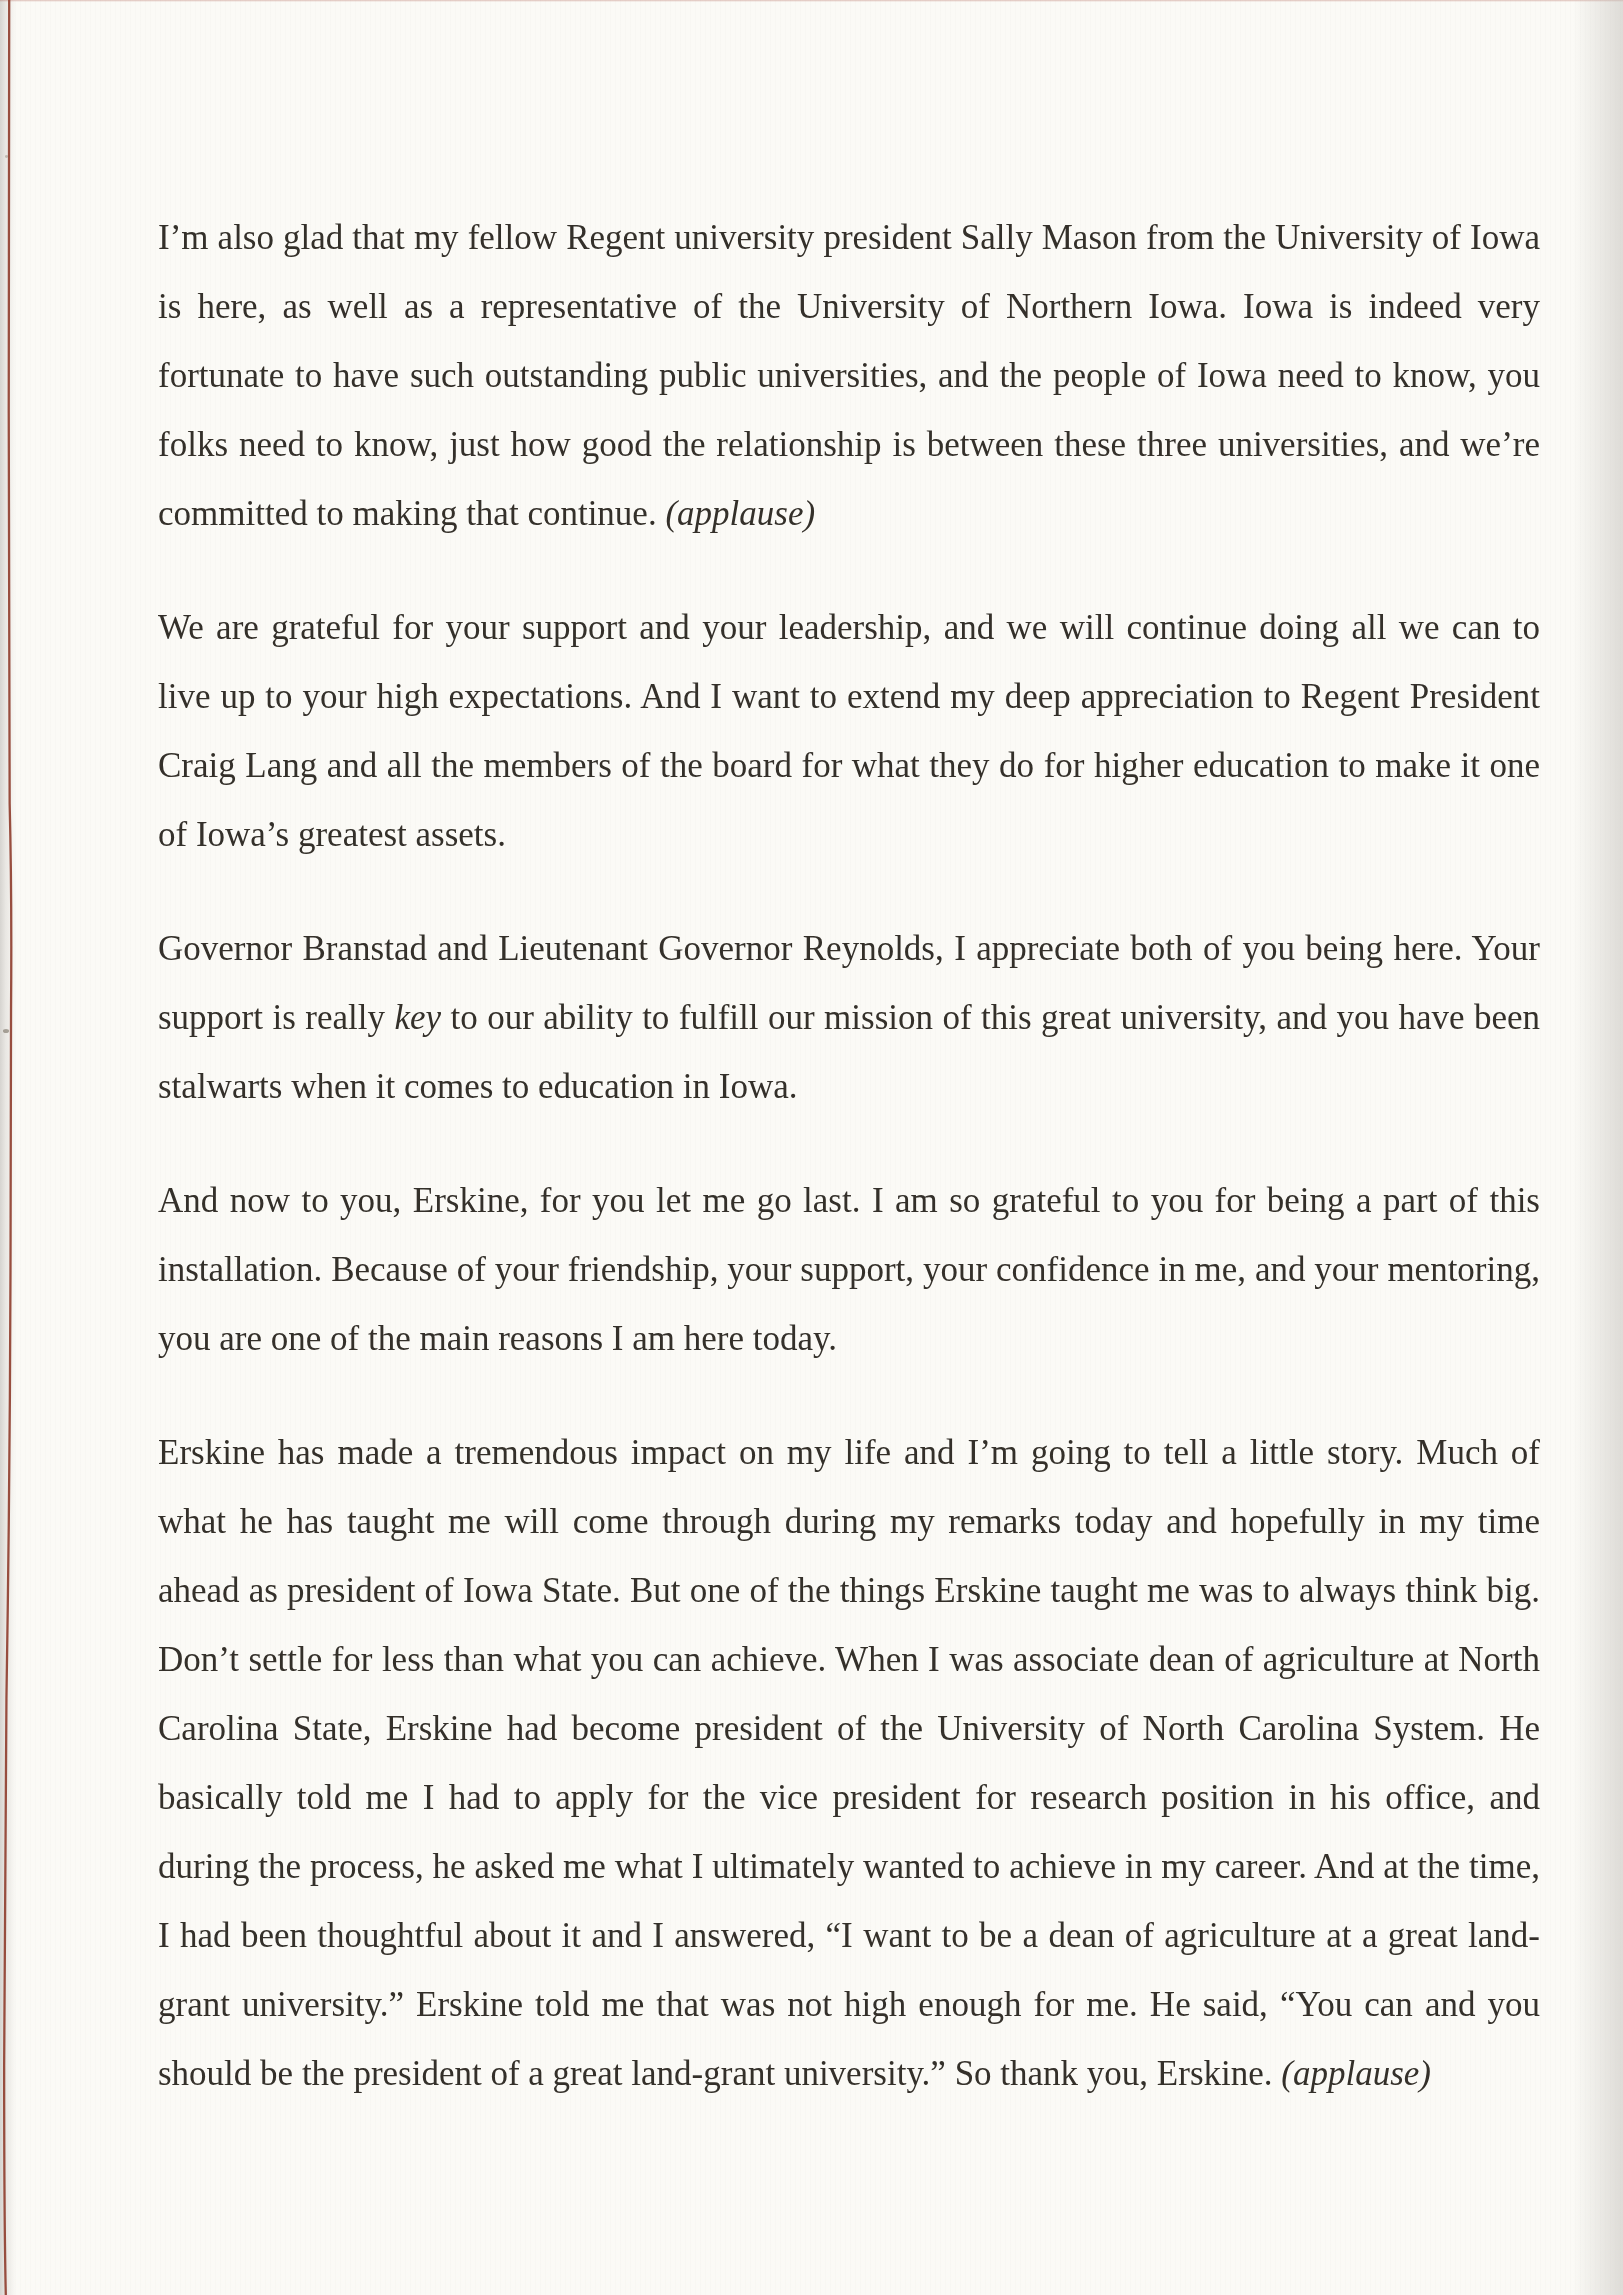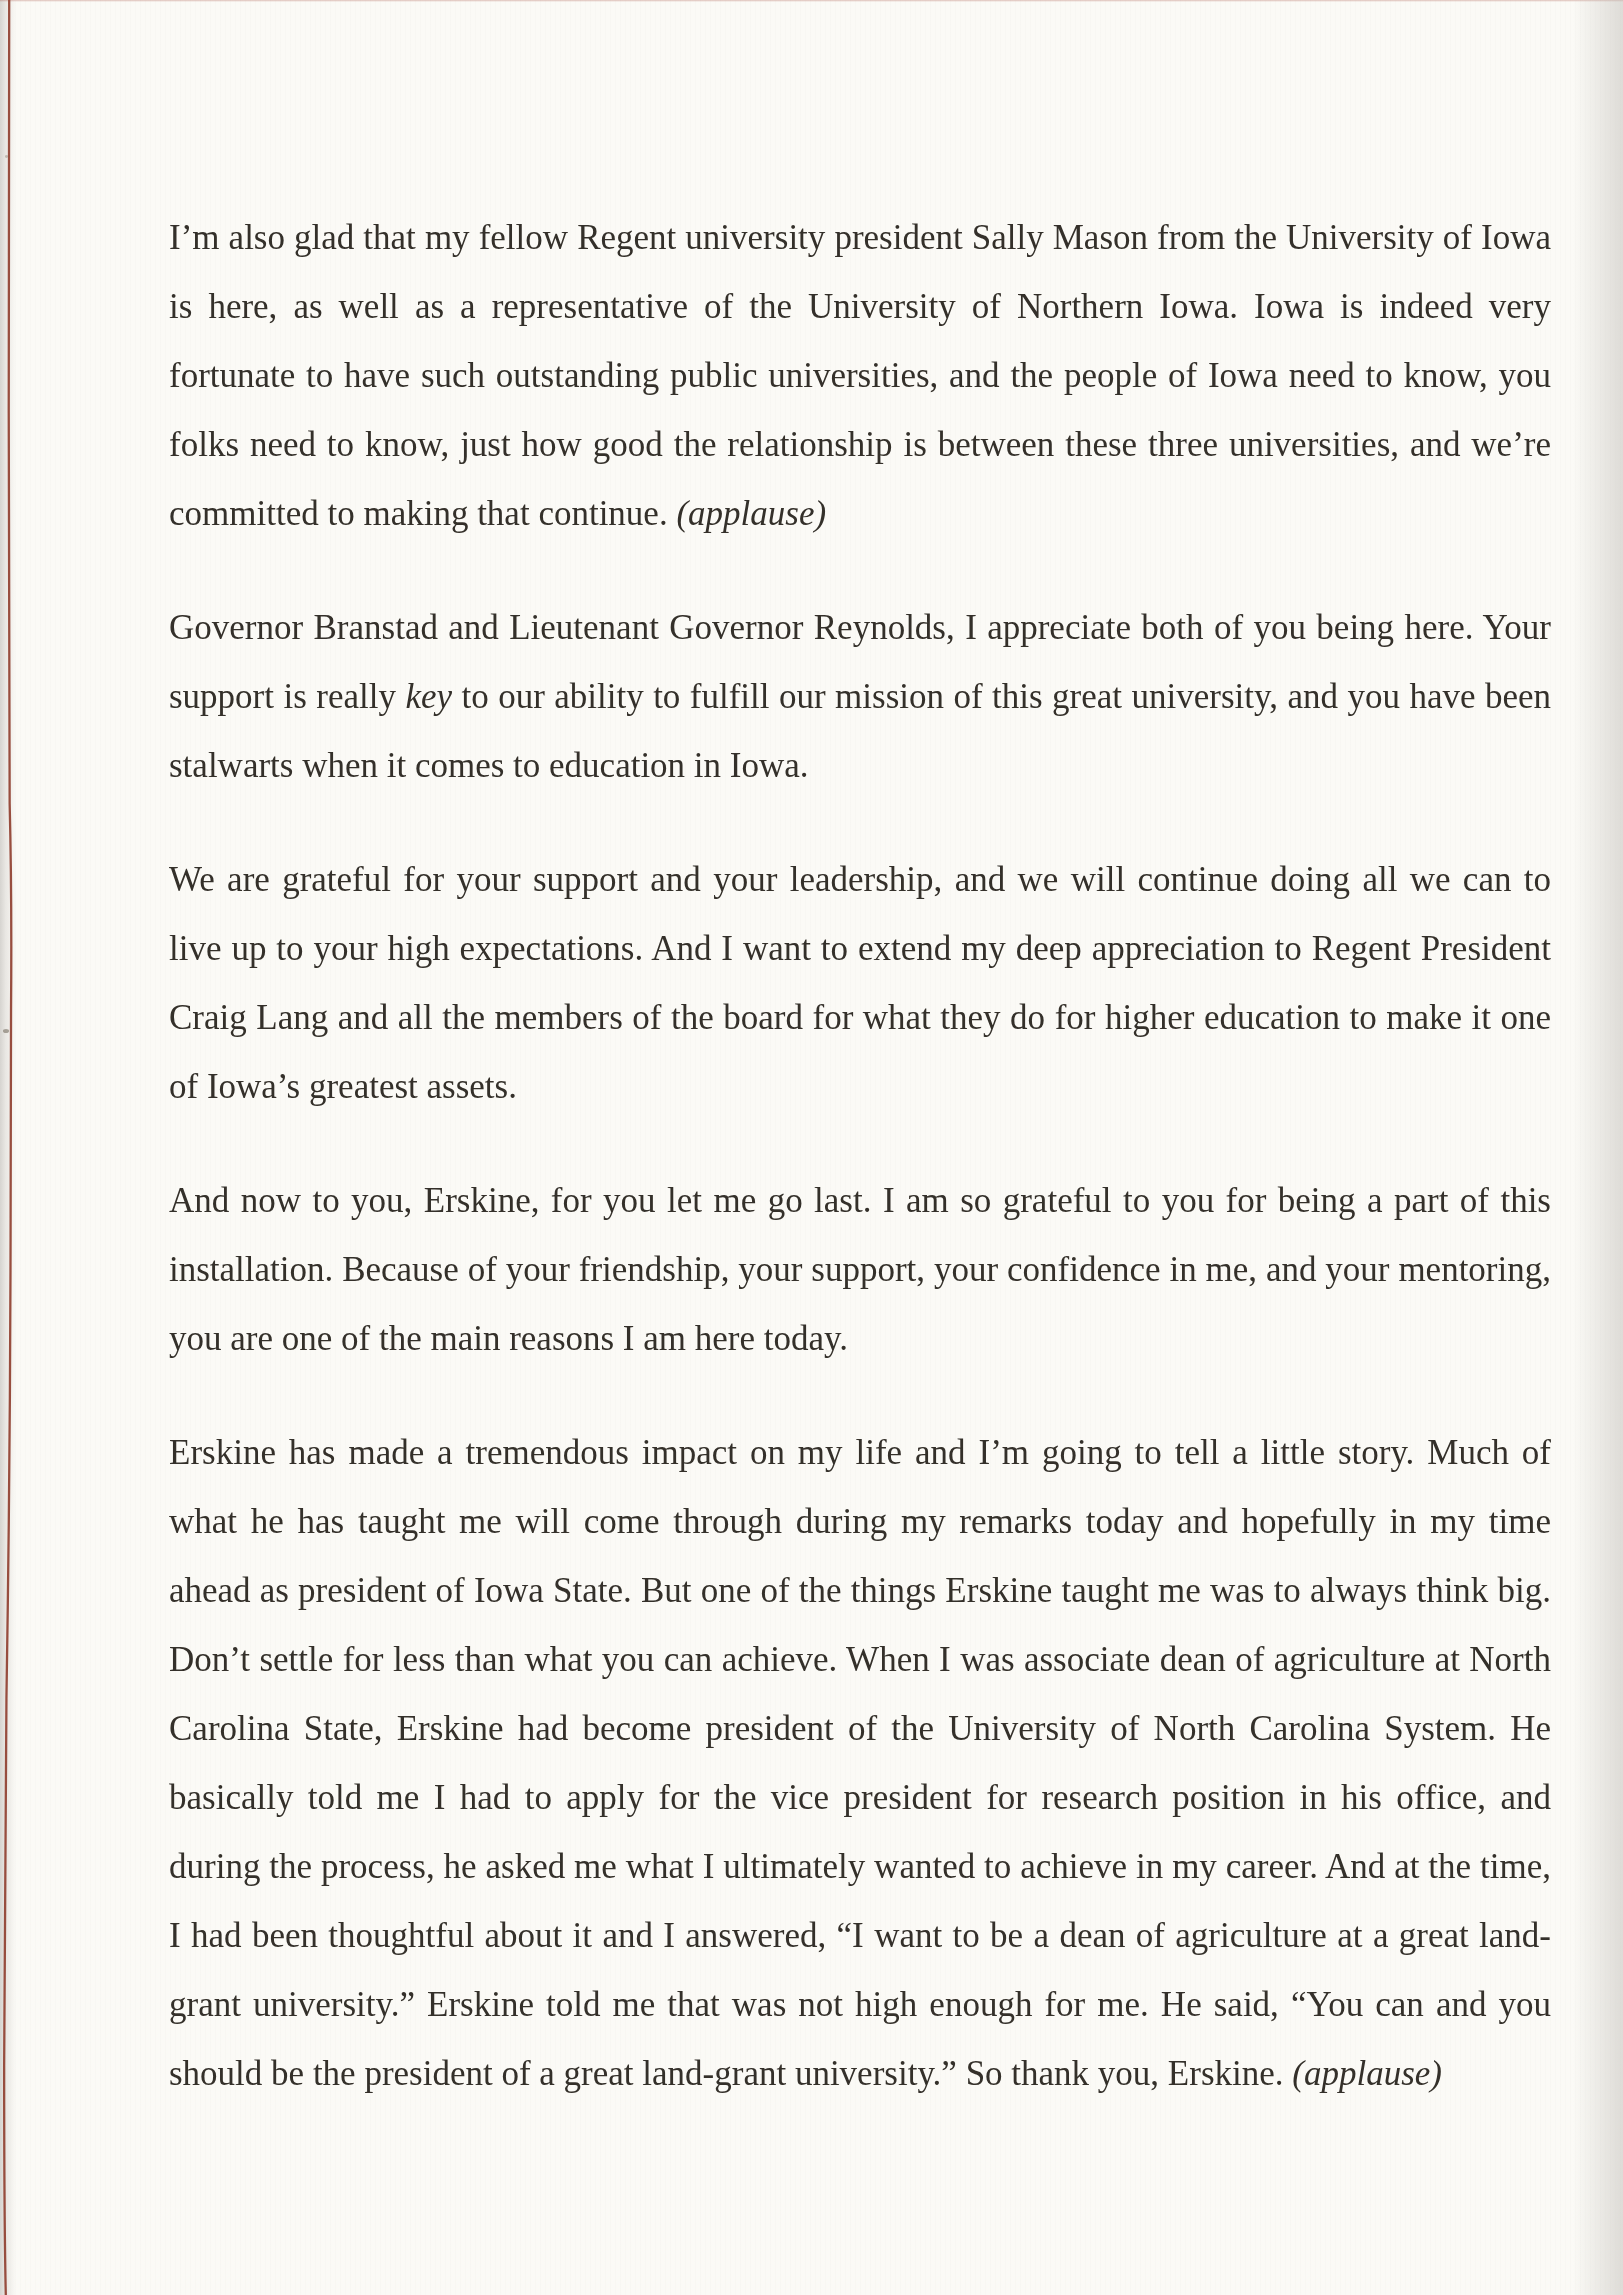--- a/index.html
+++ b/index.html
@@ -43,21 +43,20 @@
   .speck-a{position:absolute;left:2.8px;top:1029px;width:6.4px;height:3.7px;border-radius:50%;background:rgba(110,100,85,0.55);}
   .speck-b{position:absolute;left:4.6px;top:155px;width:3.7px;height:2.8px;border-radius:50%;background:rgba(130,120,105,0.4);}
   
   .textblock{
     position:absolute;left:158px;top:203px;width:1382px;
     color:var(--ink);
     font-size:35px;
     line-height:69px;
     text-align:justify;
     text-align-last:left;
-    margin-left:11px;
   }
   .textblock p{margin:0 0 45px 0;}
   .textblock p:last-child{margin-bottom:0;}
   .textblock em{font-style:italic;}
 </style>
 </head>
 <body>
 
 <div class="page">
 
@@ -71,20 +70,20 @@
   </svg>
 
   <div class="edge-top"></div>
   <div class="edge-right"></div>
 
   <div class="speck-a"></div>
   <div class="speck-b"></div>
 
   <main class="textblock" id="paragraphs">
       <p><span>I’m also glad that my fellow Regent university president Sally Mason from the University of Iowa is here, as well as a representative of the University of Northern Iowa. Iowa is indeed very fortunate to have such outstanding public universities, and the people of Iowa need to know, you folks need to know, just how good the relationship is between these three universities, and we’re committed to making that continue. </span><em>(applause)</em></p>
+      <p><span>We are grateful for your support and your leadership, and we will continue doing all we can to live up to your high expectations. And I want to extend my deep appreciation to Regent President Craig Lang and all the members of the board for what they do for higher education to make it one of Iowa’s greatest assets.</span></p>
       <p><span>Governor Branstad and Lieutenant Governor Reynolds, I appreciate both of you being here. Your support is really </span><em>key</em><span> to our ability to fulfill our mission of this great university, and you have been stalwarts when it comes to education in Iowa.</span></p>
-      <p><span>We are grateful for your support and your leadership, and we will continue doing all we can to live up to your high expectations. And I want to extend my deep appreciation to Regent President Craig Lang and all the members of the board for what they do for higher education to make it one of Iowa’s greatest assets.</span></p>
       <p><span>And now to you, Erskine, for you let me go last. I am so grateful to you for being a part of this installation. Because of your friendship, your support, your confidence in me, and your mentoring, you are one of the main reasons I am here today.</span></p>
       <p><span>Erskine has made a tremendous impact on my life and I’m going to tell a little story. Much of what he has taught me will come through during my remarks today and hopefully in my time ahead as president of Iowa State. But one of the things Erskine taught me was to always think big. Don’t settle for less than what you can achieve. When I was associate dean of agriculture at North Carolina State, Erskine had become president of the University of North Carolina System. He basically told me I had to apply for the vice president for research position in his office, and during the process, he asked me what I ultimately wanted to achieve in my career. And at the time, I had been thoughtful about it and I answered, “I want to be a dean of agriculture at a great land-grant university.” Erskine told me that was not high enough for me. He said, “You can and you should be the president of a great land-grant university.” So thank you, Erskine. </span><em>(applause)</em></p>
     </main>
 
 </div>
 
 
 </body></html>

